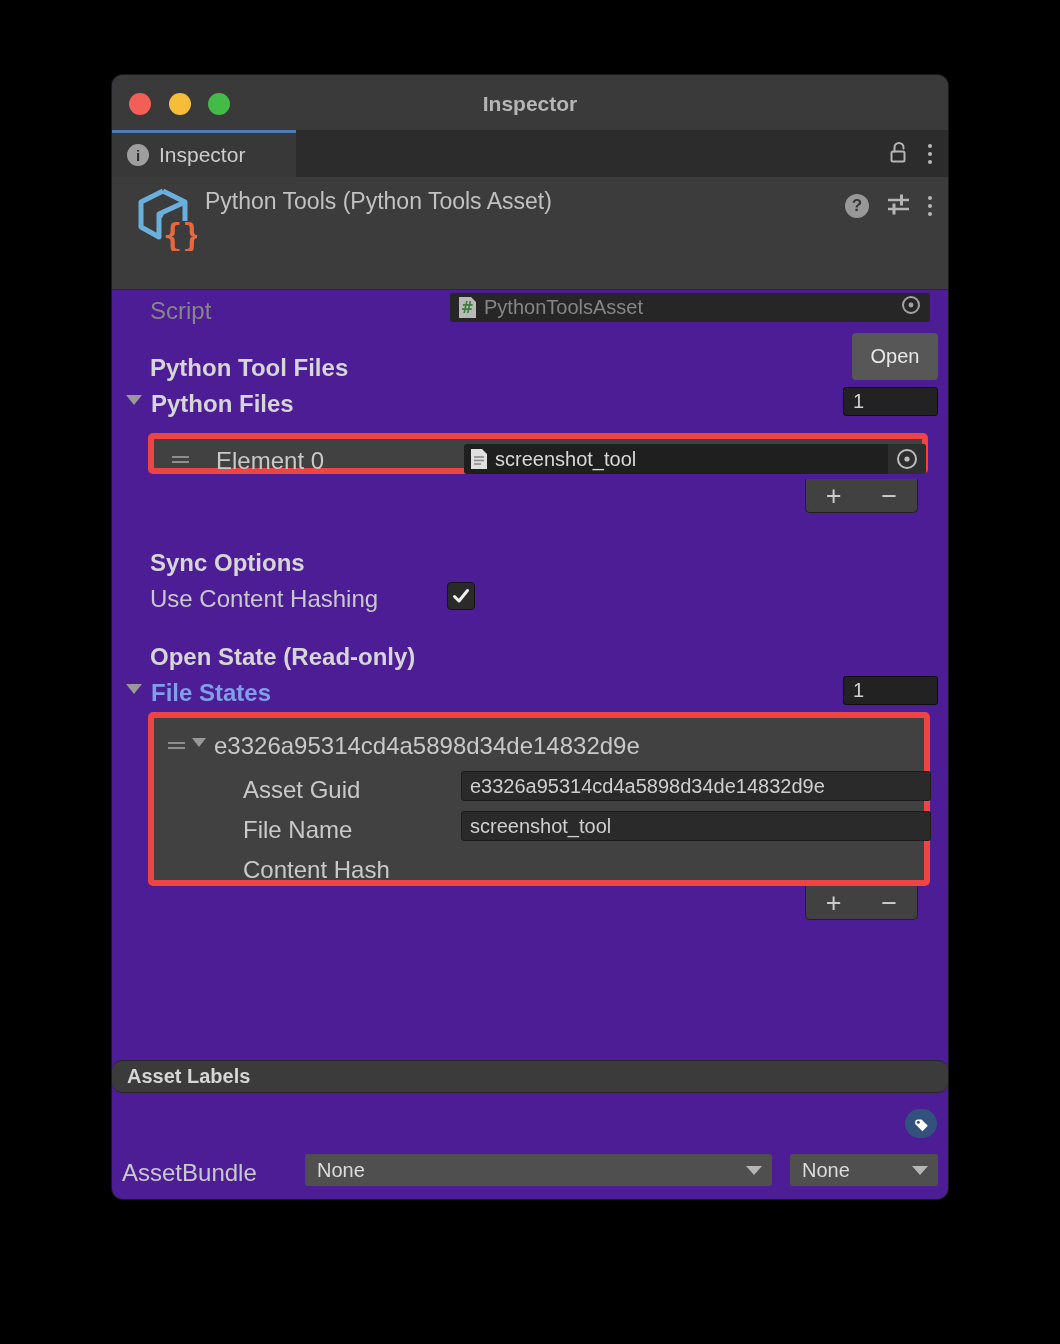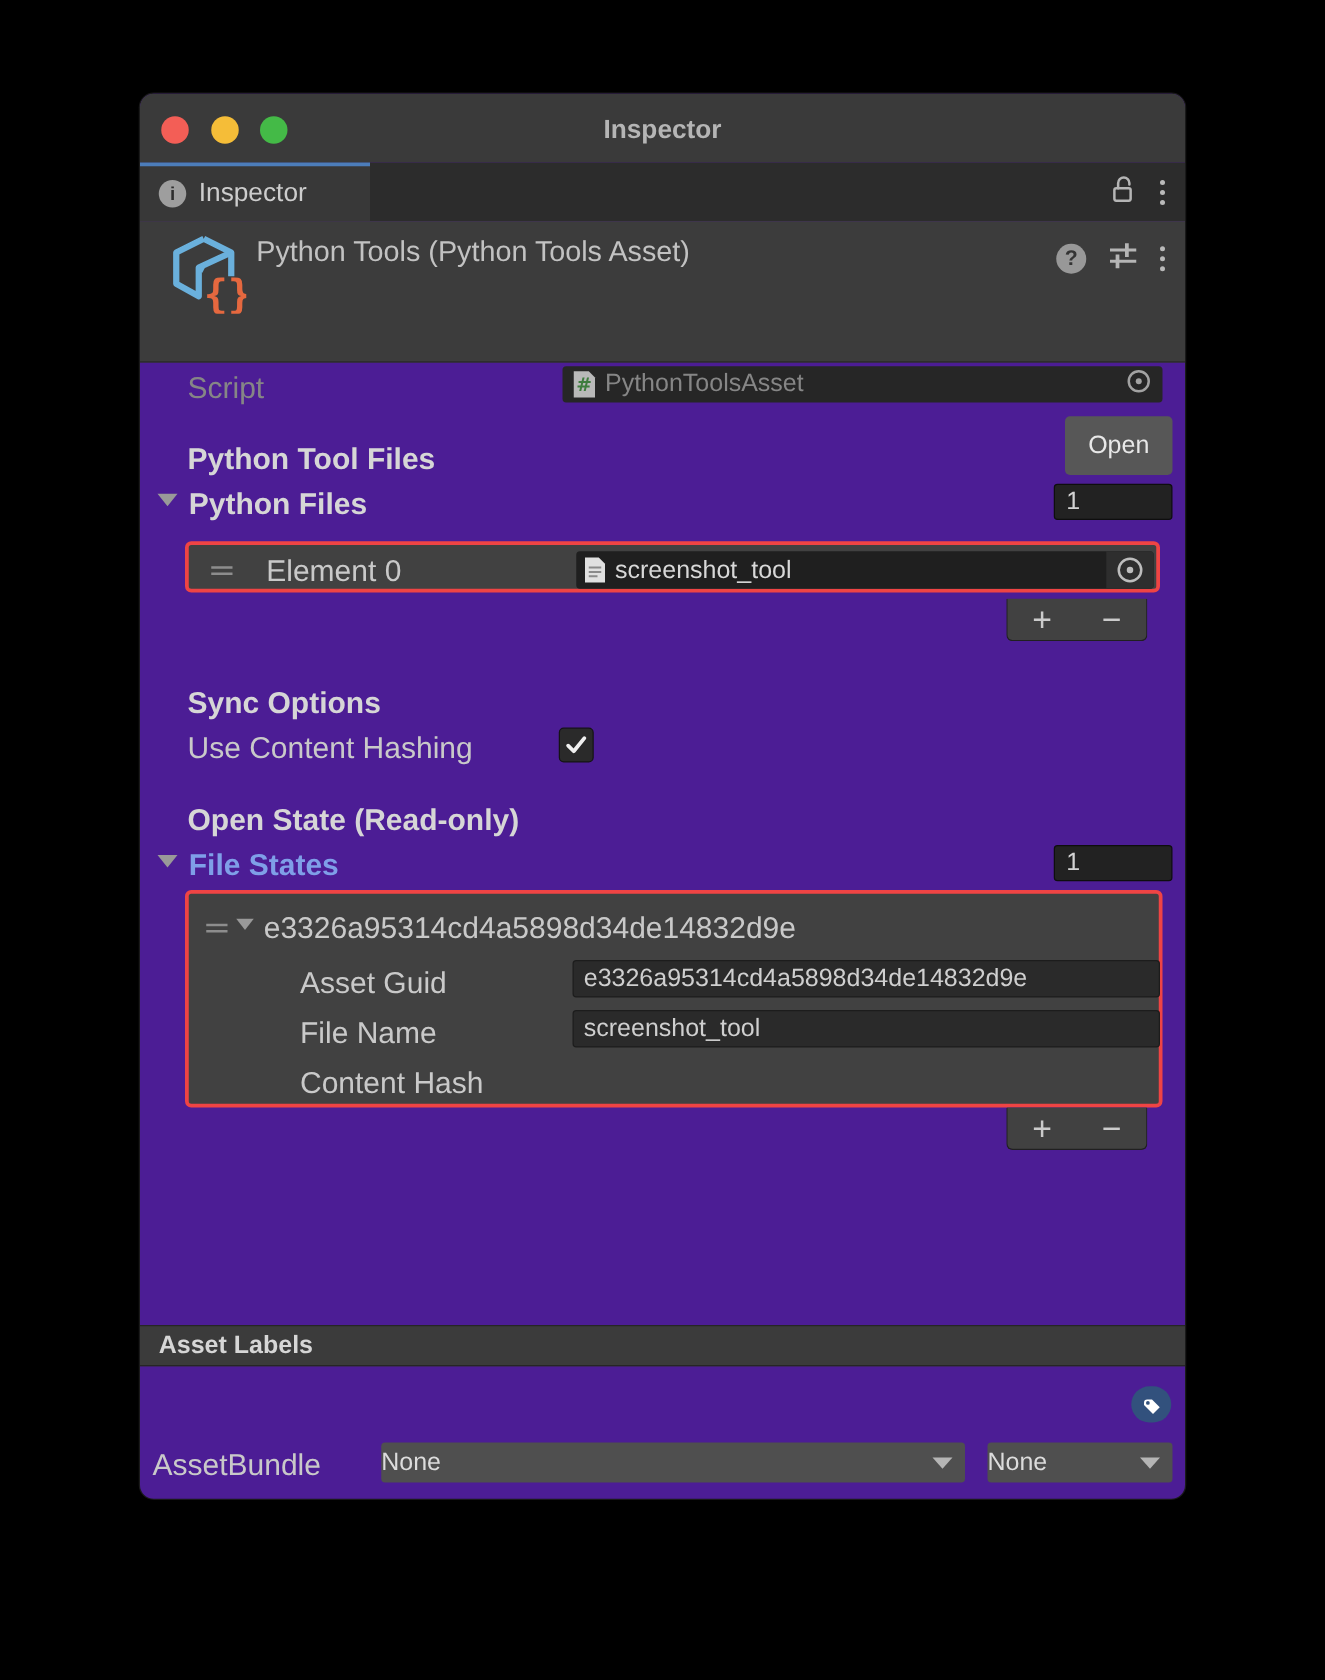--- a/index.html
+++ b/index.html
@@ -44,41 +44,41 @@
   .lbl{position:absolute;color:#c9c9c9;font-size:24px;white-space:nowrap;}
   .bold{font-weight:700;color:#d6d6d6;}
   .disabled{color:#868686;}
   .blue{color:#7f9fe8;font-weight:700;}
   .tri-down{width:0;height:0;border-left:8px solid transparent;border-right:8px solid transparent;
     border-top:10px solid #999;position:absolute;}
   .tfield{position:absolute;background:#262626;border-radius:3px;display:flex;align-items:center;
     color:#cfcfcf;font-size:20px;box-sizing:border-box;}
   .countfield{position:absolute;background:#222;border:1px solid #0e0e0e;border-radius:3px;
     color:#d2d2d2;font-size:20px;display:flex;align-items:center;padding-left:9px;box-sizing:border-box;}
-  .box{position:absolute;background:#414141;border:3px solid #ef4444;border-radius:5px;box-sizing:border-box;}
+  .box{position:absolute;background:#414141;border:6px solid #ef4444;border-radius:5px;box-sizing:border-box;}
   .handle{display:inline-block;width:17px;}
   .handle i{display:block;height:2px;background:#8d8d8d;margin:3px 0;}
   .pmbar{position:absolute;width:113px;height:34px;background:#414141;border:1px solid #202020;
     border-top:none;border-radius:0 0 5px 5px;display:flex;align-items:center;box-sizing:border-box;}
   .pmbar span{flex:1;text-align:center;color:#cbcbcb;font-size:27px;line-height:30px;}
   .picker{margin-left:auto;flex:0 0 auto;}
   .objfield-text{white-space:nowrap;overflow:hidden;}
 
   .checkbox{position:absolute;width:28px;height:28px;background:#2a2a2a;border:1px solid #141414;
     border-radius:4px;box-sizing:border-box;display:flex;align-items:center;justify-content:center;}
 
   
   .band{position:absolute;left:0;right:0;top:985px;height:33px;background:#3b3b3b;
     border-top:1px solid #262626;border-bottom:1px solid #262626;box-sizing:border-box;
-    display:flex;align-items:center;padding-left:15px;}
+    display:flex;align-items:center;padding-left:15px;border-radius:10px;}
   .band .bold{font-size:20px;}
   .tagbtn{position:absolute;left:793px;top:1034px;width:32px;height:29px;border-radius:16px;
     background:#32517d;display:flex;align-items:center;justify-content:center;}
   .dd{position:absolute;height:32px;background:#4f4f4f;border-radius:3px;display:flex;
-    align-items:center;color:#dcdcdc;font-size:20px;box-sizing:border-box;}
+    align-items:center;padding-left:12px;color:#dcdcdc;font-size:20px;box-sizing:border-box;}
   .dd .arrow{position:absolute;right:10px;top:12px;width:0;height:0;
     border-left:8px solid transparent;border-right:8px solid transparent;border-top:9px solid #b5b5b5;}
 </style>
 </head>
 <body>
 
 <div class="stage">
   <div class="window">
 
     <div class="titlebar">

